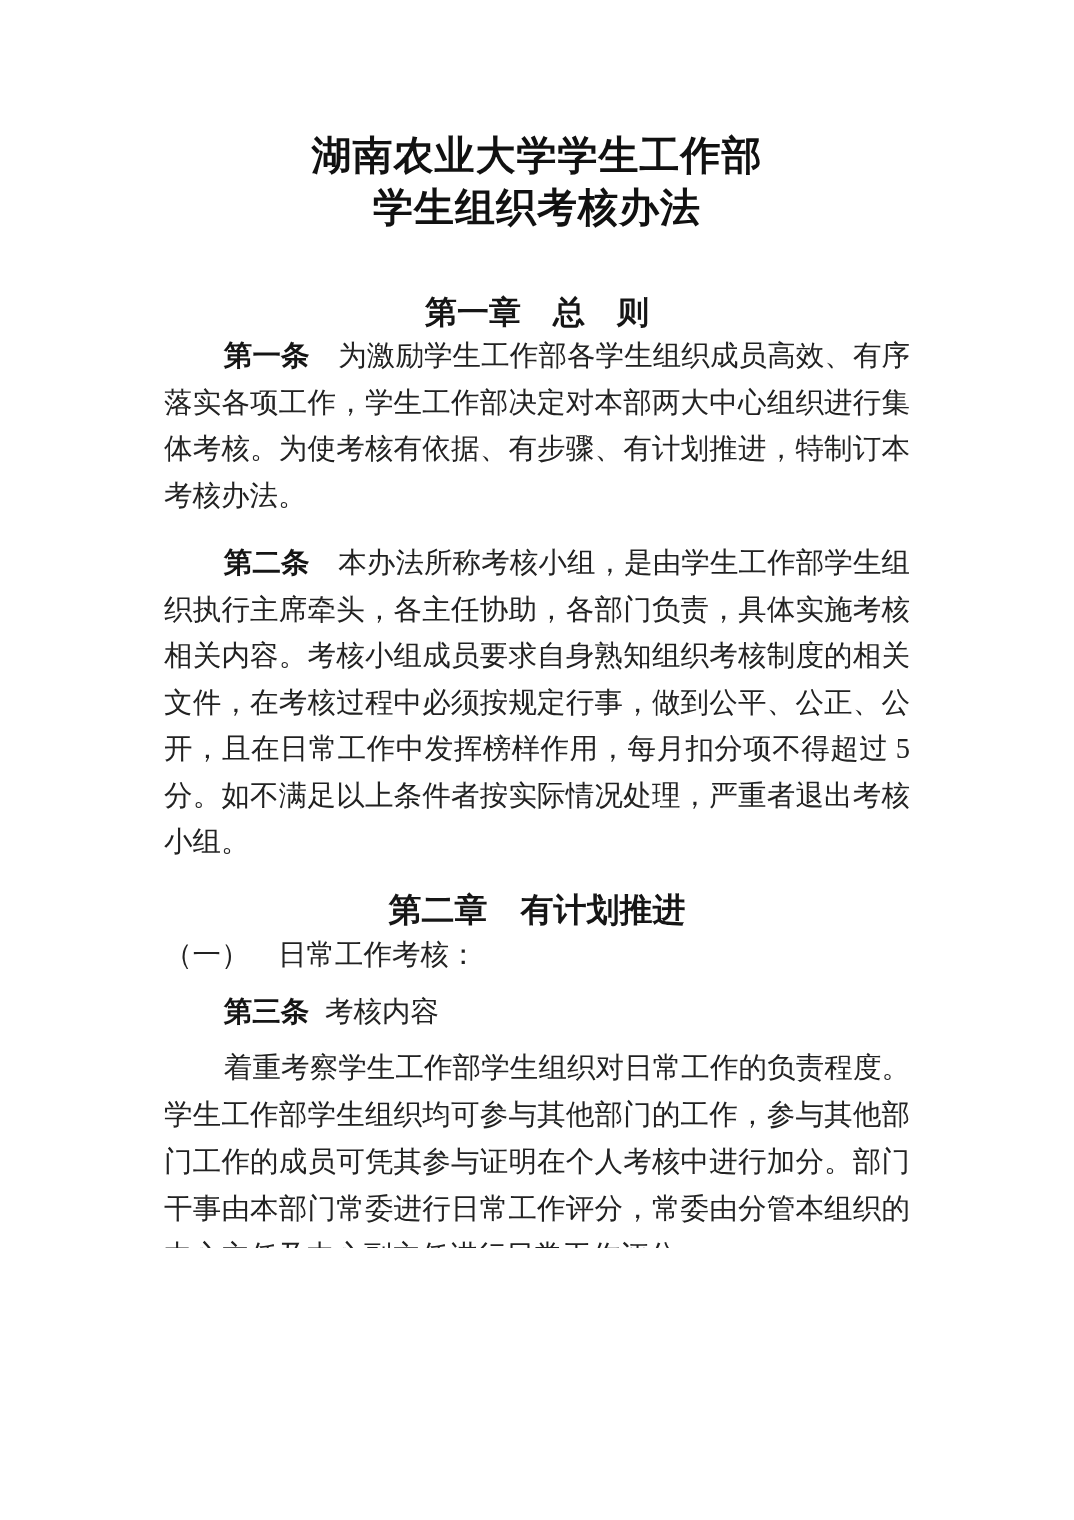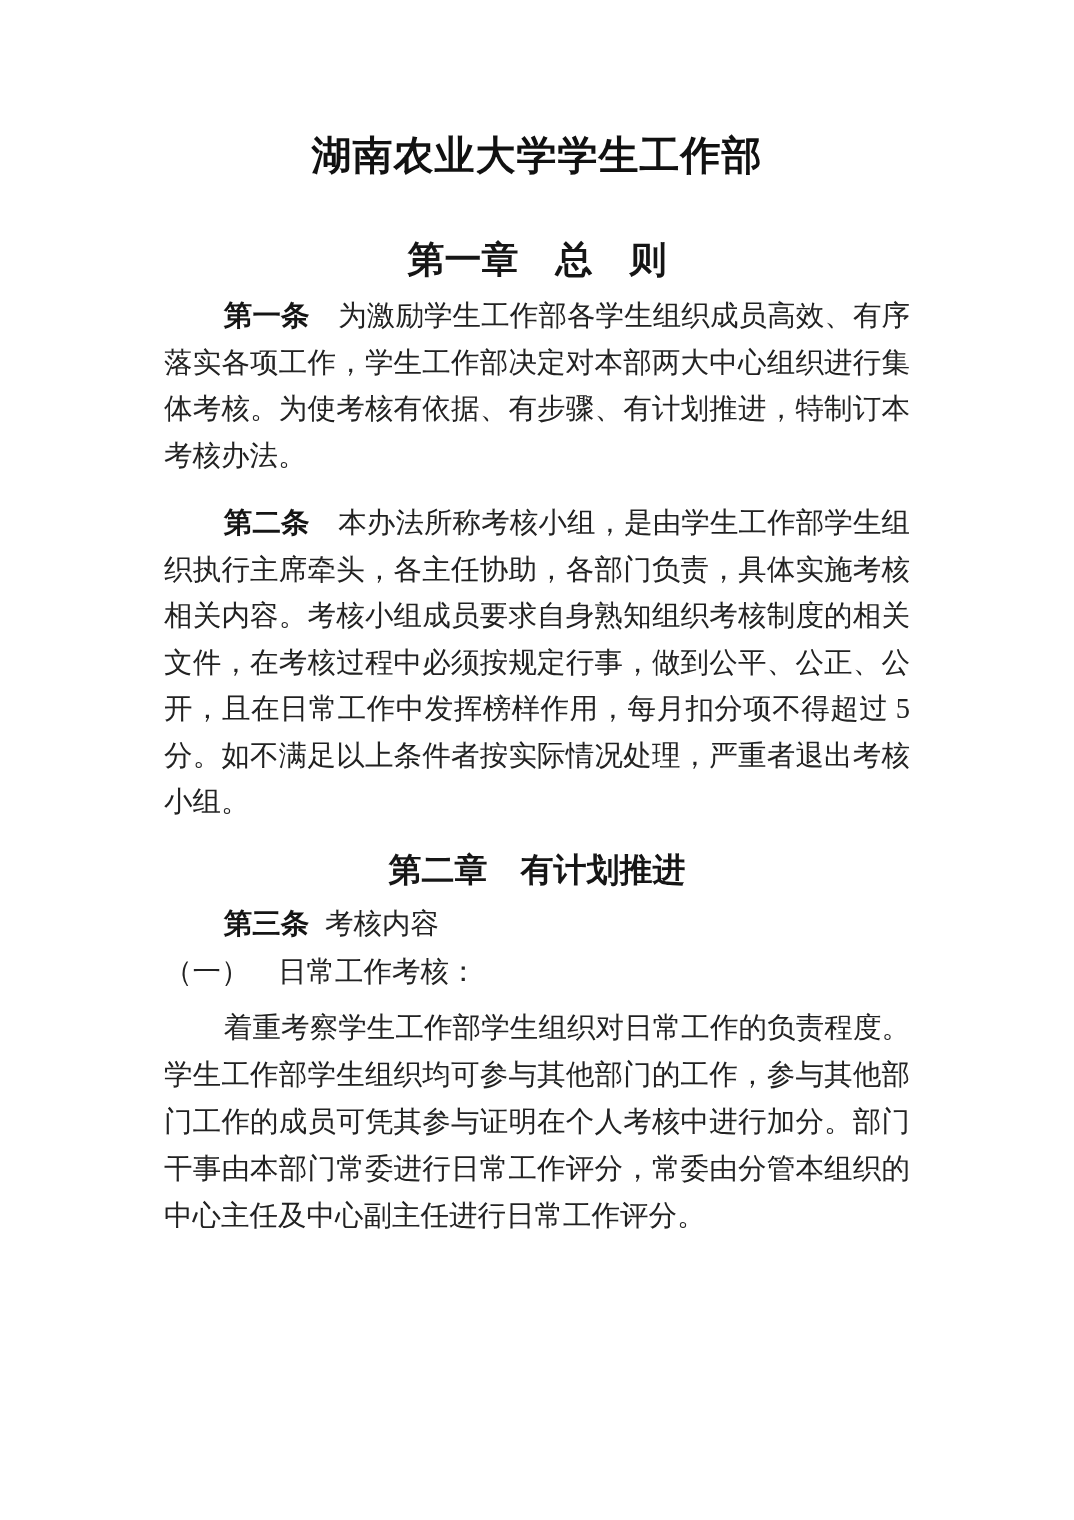--- a/index.html
+++ b/index.html
@@ -35,68 +35,69 @@
 
   
   .chapter-heading {
     margin: 0;
     text-align: center;
     font-family: "Liberation Sans", "DejaVu Sans", sans-serif;
     font-weight: bold;
     color: #161616;
     line-height: 40px;
   }
-  .chapter-1 { margin-top: 58px; font-size: 37px; }
+  .chapter-1 { margin-top: 58px; font-size: 32px; }
   .chapter-2 { margin-top: 24px; font-size: 33px; }
 
   
   .para {
     margin: 0;
     font-size: 28.5px;
     line-height: 46.5px;
     text-align: justify;
     word-break: break-all;
     color: #222222;
   }
   .indent { text-indent: 2.1em; }
 
   .article-label {
     font-family: "Liberation Sans", "DejaVu Sans", sans-serif;
     font-weight: bold;
     color: #151515;
   }
   .label-gap { margin-right: 0.55em; }
 
-  .para-1 { margin-top: 12px; }
+  .para-1 { }
   .para-2 { margin-top: 20px; }
   .article-3 { margin-top: 10px; }
   .item-1 { margin-top: 2px; }
   .para-3 { margin-top: 8px; line-height: 47px; }
   .item-2 { margin-top: 18px; }
 </style>
 </head>
 <body>
 
 <div class="page">
   <div class="content">
 
     <h1 class="doc-title">
       <span class="title-line">湖南农业大学学生工作部</span>
+      <span class="title-line">学生组织考核办法</span>
     </h1>
 
     <h2 class="chapter-heading chapter-1">第一章　总　则</h2>
 
     <p class="para indent para-1"><span class="article-label">第一条</span><span>　为激励学生工作部各学生组织成员高效、有序落实各项工作，学生工作部决定对本部两大中心组织进行集体考核。为使考核有依据、有步骤、有计划推进，特制订本考核办法。</span></p>
 
     <p class="para indent para-2"><span class="article-label">第二条</span><span>　本办法所称考核小组，是由学生工作部学生组织执行主席牵头，各主任协助，各部门负责，具体实施考核相关内容。考核小组成员要求自身熟知组织考核制度的相关文件，在考核过程中必须按规定行事，做到公平、公正、公开，且在日常工作中发挥榜样作用，每月扣分项不得超过 5 分。如不满足以上条件者按实际情况处理，严重者退出考核小组。</span></p>
 
     <h2 class="chapter-heading chapter-2">第二章　有计划推进</h2>
 
+    <p class="para item-1">（一）　日常工作考核：</p>
+
     <p class="para indent article-3"><span class="article-label label-gap">第三条</span><span>考核内容</span></p>
-
-    <p class="para item-1">（一）　日常工作考核：</p>
 
     <p class="para indent para-3">着重考察学生工作部学生组织对日常工作的负责程度。学生工作部学生组织均可参与其他部门的工作，参与其他部门工作的成员可凭其参与证明在个人考核中进行加分。部门干事由本部门常委进行日常工作评分，常委由分管本组织的中心主任及中心副主任进行日常工作评分。</p>
 
     <p class="para item-2">（二）出勤考核：</p>
 
   </div>
 </div>
 
 </body></html>

